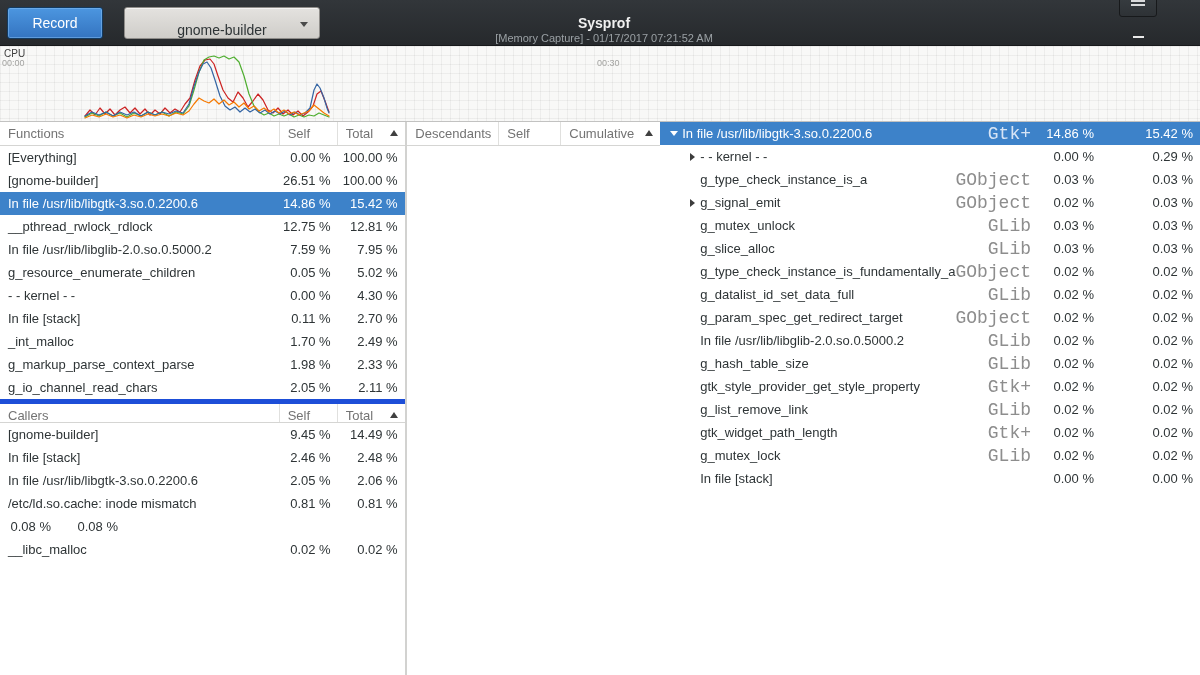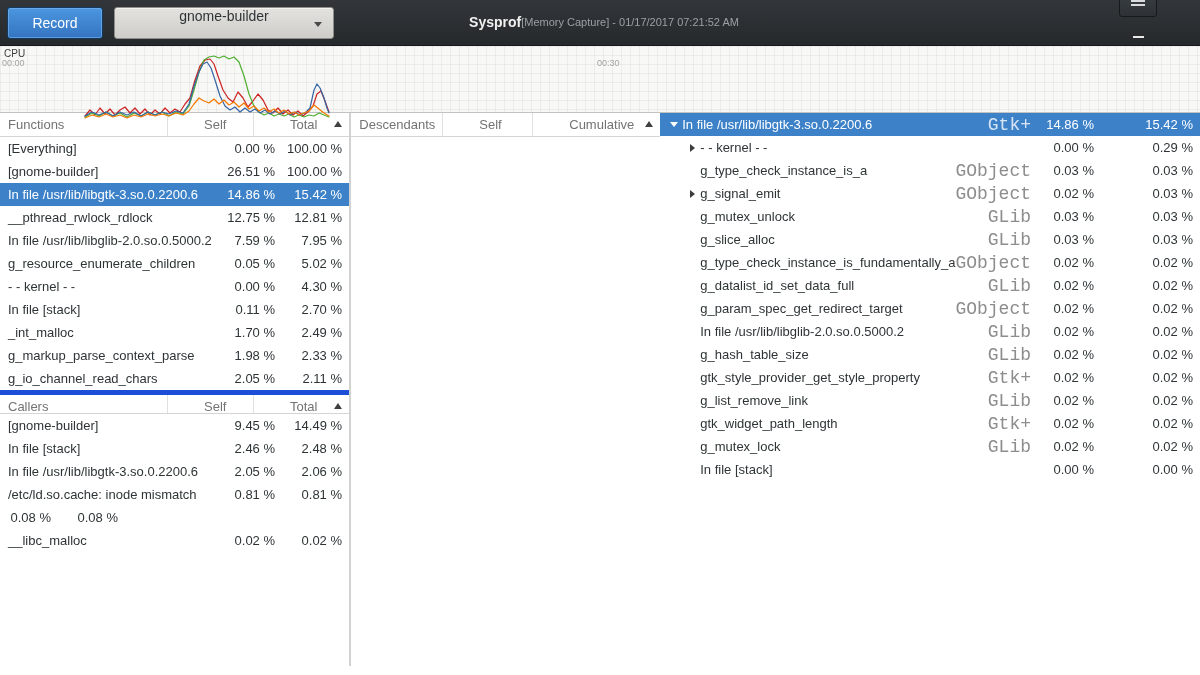--- a/index.html
+++ b/index.html
@@ -6,62 +6,62 @@
   html,body { width:1200px; height:675px; overflow:hidden; }
   body { font-family:"Liberation Sans", sans-serif; background:#ffffff; color:#2e3436; }
   button { font-family:"Liberation Sans", sans-serif; }
 
   
   .headerbar { height:46px; background:linear-gradient(#32363a,#26292c); border-bottom:1px solid #17191b;
                display:flex; align-items:center; padding:0 7px; position:relative; }
   .record-btn { height:32px; width:96px; border-radius:3px; border:1px solid #123a61;
                 background:linear-gradient(#4c96e0,#3474c0); color:#fff; font-size:14px;
                 box-shadow:inset 0 0 0 1px rgba(130,185,240,.55); cursor:pointer; }
-  .process-combo { height:32px; width:220px; margin-left:11px; border-radius:3px; border:1px solid #8f8d8a;
-                   background:linear-gradient(#e4e2df,#cfcdc9); position:relative; display:flex; align-items:flex-start;
+  .process-combo { height:32px; width:196px; margin-left:21px; border-radius:3px; border:1px solid #8f8d8a;
+                   background:linear-gradient(#e4e2df,#cfcdc9); position:relative; display:flex; align-items:flex-end;
                    justify-content:center; font-size:14px; color:#2e3436; cursor:pointer;
                    box-shadow:inset 0 1px rgba(255,255,255,.6); }
   .combo-arrow { position:absolute; right:11px; top:14px; width:0; height:0;
                  border-left:4px solid transparent; border-right:4px solid transparent; border-top:5px solid #4a4a4a; }
-  .title-block { position:absolute; left:8px; right:0; top:0; height:100%; display:flex; 
-                 align-items:center; justify-content:center; pointer-events:none; }
+  .title-block { position:absolute; left:8px; right:0; top:0; height:100%; display:flex; flex-direction:column;
+                 align-items:center; justify-content:flex-end; pointer-events:none; }
   .title { font-size:14px; font-weight:bold; color:#f1f1f1; line-height:17px; }
   .subtitle { font-size:11px; color:#9aa0a4; line-height:13px; }
   .header-right { margin-left:auto; display:flex; align-items:center;flex-direction:column; }
   .samples { font-size:14px; color:#c4c7c9; margin-right:16px; }
   .menu-btn { width:38px; height:32px; border-radius:3px; border:1px solid #17191b;
               background:linear-gradient(#3d4246,#2e3236); display:flex; align-items:center; justify-content:center;
               cursor:pointer; box-shadow:inset 0 1px rgba(255,255,255,.07); }
   .burger { width:14px; height:11px; border-top:2px solid #d9dadb; border-bottom:2px solid #d9dadb; position:relative; }
   .burger::after { content:""; position:absolute; left:0; right:0; top:50%; transform:translateY(-50%);
                    height:2px; background:#d9dadb; }
   .win-sep { width:16px; }
   .win-btn { width:30px; height:30px; background:transparent; border:none; display:flex; align-items:center;
              justify-content:center; cursor:pointer; }
   .minimize-glyph { width:11px; height:2px; background:#e9e9e9; margin-top:11px; }
   .close-glyph { font-size:19px; line-height:19px; color:#eceff0; }
 
   
-  .cpu-strip { position:relative; height:67px; background-color:#f8f8f7;
+  .cpu-strip { position:relative; height:76px; background-color:#f8f8f7;
                background-image:linear-gradient(rgba(60,60,60,.06) 1px, transparent 1px),
                                 linear-gradient(90deg, rgba(60,60,60,.06) 1px, transparent 1px);
                background-size:9px 9px; border-bottom:1px solid #c2c2c1; }
   #cpu-svg { position:absolute; left:0; top:0; }
   .cpu-label { position:absolute; top:2px; left:4px; font-size:10px; color:#3c3c3c; }
   .tick { position:absolute; font-size:9px; color:#a3a3a1; top:12px; }
   .tick.t0 { left:2px; }
   .tick.t30 { left:597px; }
 
   
   .main { display:flex; height:553px; }
   .left-pane { width:449px; display:flex; flex-direction:column; background:#fff; }
   .pane-divider { width:3px; background:#d2d2d0; }
   .right-pane { flex:1; display:flex; flex-direction:row; background:#fff; }
 
-  .thead { display:flex; height:24px; background:#ffffff; border-bottom:1px solid #d5d5d3; flex:none;gap:28px; }
+  .thead { display:flex; height:24px; background:#ffffff; border-bottom:1px solid #d5d5d3; flex:none; }
   .thead.bordered-top { border-top:5px solid #1d4ed8; }
   .th { font-size:13px; color:#737373; padding:4px 7px 0 8px; border-right:1px solid #e0e0de; display:flex; align-items:flex-start; }
   .th:last-child { border-right:none; }
   .th-name { flex:1; }
   .sort-arrow { margin-left:auto; margin-top:4px; width:0; height:0;
                 border-left:4px solid transparent; border-right:4px solid transparent; border-bottom:6px solid #404040; }
 
   .col-self  { width:58px; }
   .col-total { width:67px; }
   .col-self-r{ width:62px; }

